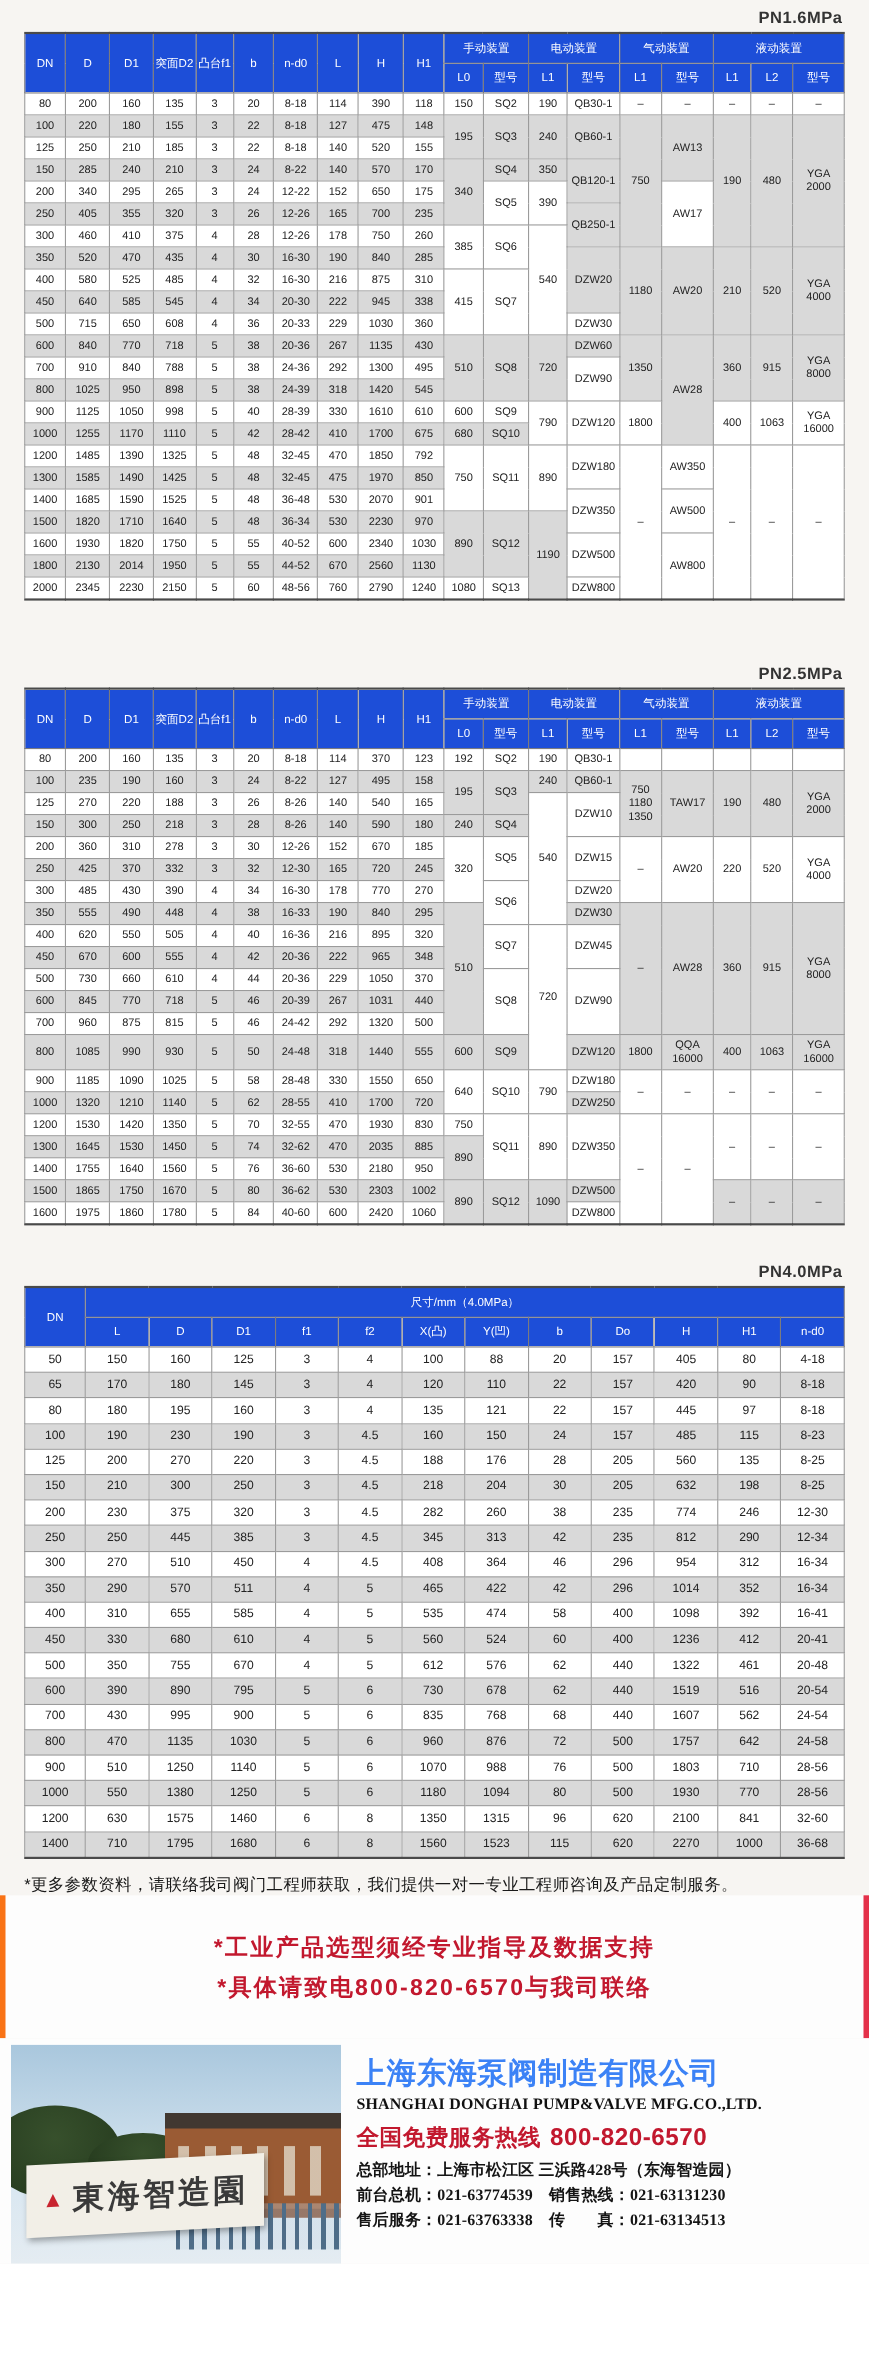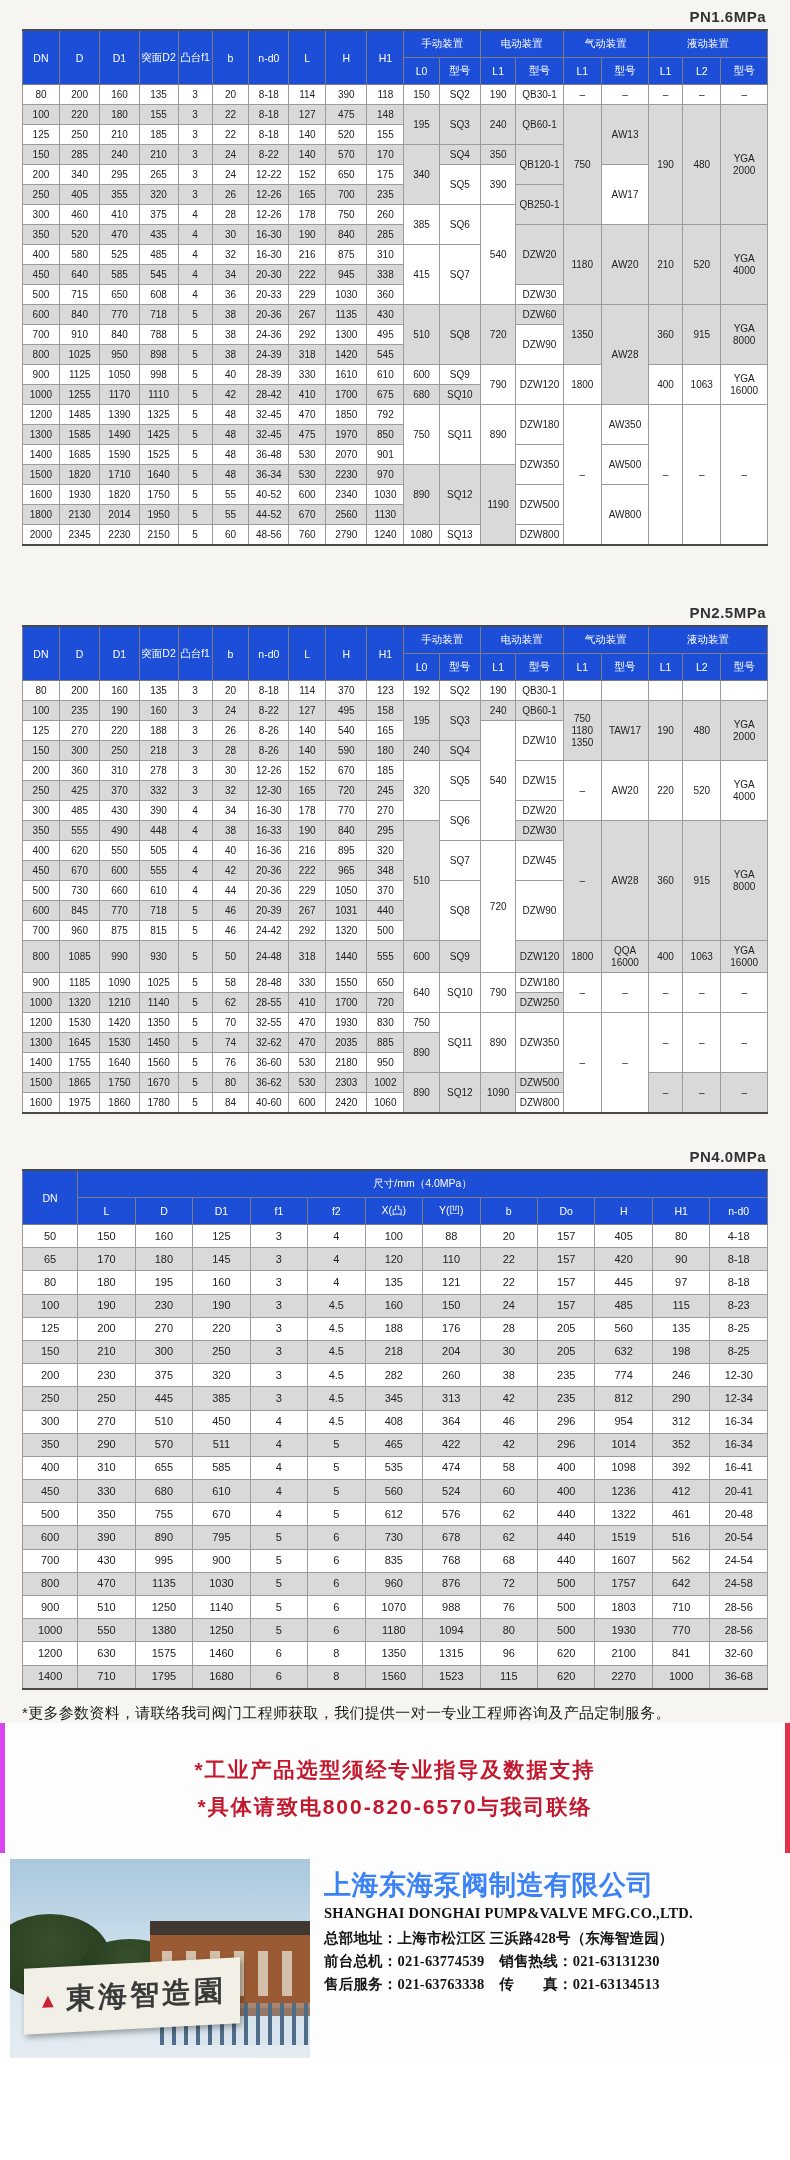--- a/index.html
+++ b/index.html
@@ -40,21 +40,21 @@
   .t3 tbody tr:nth-child(even) td { background:#d9d9d9 !important; }
   .note {
     margin:14px 22px 0 22px; font-size:15px; color:#1a1a1a; letter-spacing:0.3px;
   }
   .banner {
     margin-top:58px; height:84px; background:#e4314a;
     display:flex; align-items:center; justify-content:center;
     color:#fff; font-size:35px; font-weight:700; letter-spacing:8px;
   }
   .notice {
-    background:#fdfdfd; border-left:5px solid #d946ef; border-right:5px solid #e4314a;
+    background:#fdfdfd; border-left:5px solid #f97316; border-right:5px solid #e4314a;
     padding:24px 0 18px 0; text-align:center; min-height:130px;
   }
   .notice p {
     color:#c2182e; font-size:21px; font-weight:700; margin:9px 0; letter-spacing:2px;
   }
   .footer {
     display:flex; gap:14px; padding:6px 8px 0 10px; background:#fdfdfd;
   }
   .photo {
     position:relative; width:300px; height:228px; overflow:hidden; flex:0 0 auto;
@@ -1273,20 +1273,23 @@
 
       <div class="ph-sign">
         <span class="ph-logo">▲</span>
         <span class="ph-sign-text">東海智造園</span>
       </div>
     </div>
 
     <div class="info">
       <div class="company-name">上海东海泵阀制造有限公司</div>
       <div class="company-en">SHANGHAI DONGHAI PUMP&amp;VALVE MFG.CO.,LTD.</div>
+      <div class="hotline">
+        <span>全国免费服务热线</span><span class="num">800-820-6570</span>
+      </div>
       <div class="contact-lines">
           <p>总部地址：上海市松江区 三浜路428号（东海智造园）</p>
           <p>前台总机：021-63774539　销售热线：021-63131230</p>
           <p>售后服务：021-63763338　传　　真：021-63134513</p>
         </div>
     </div>
 
   </div>
 
 </div>

